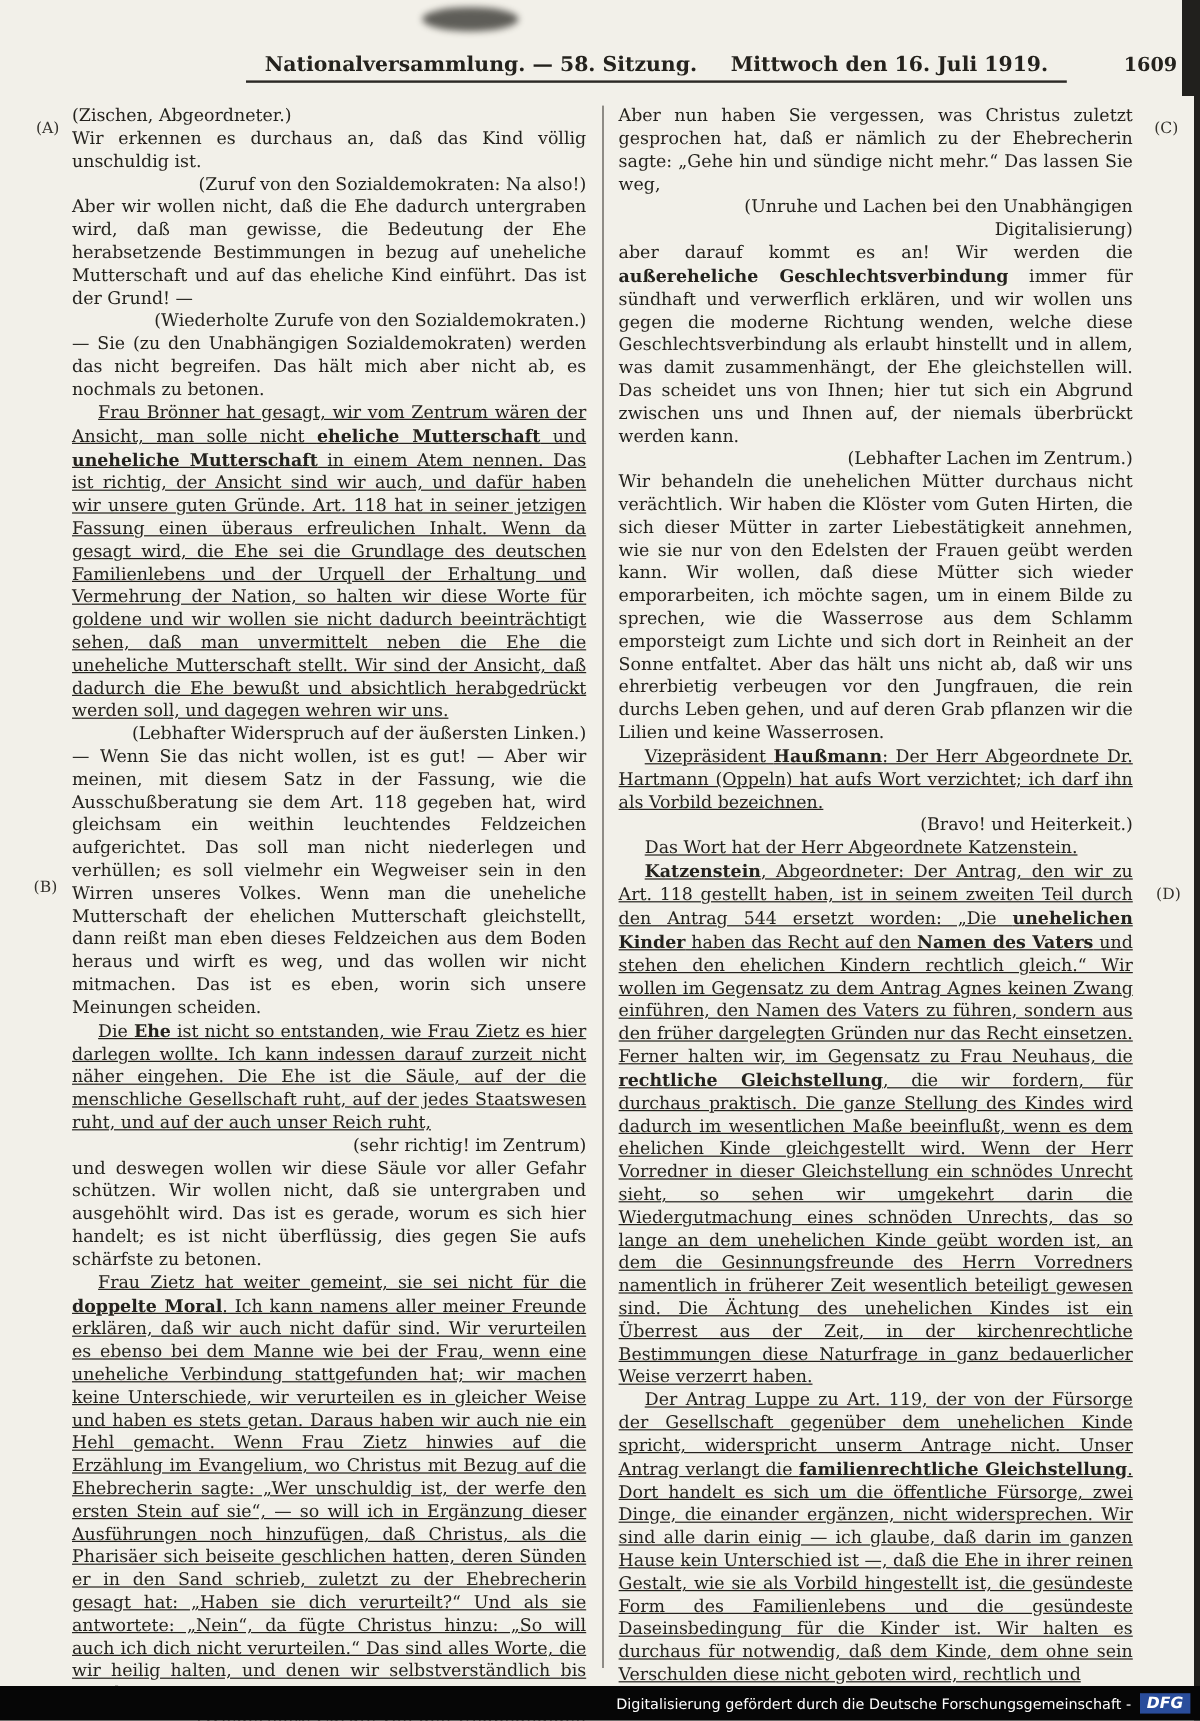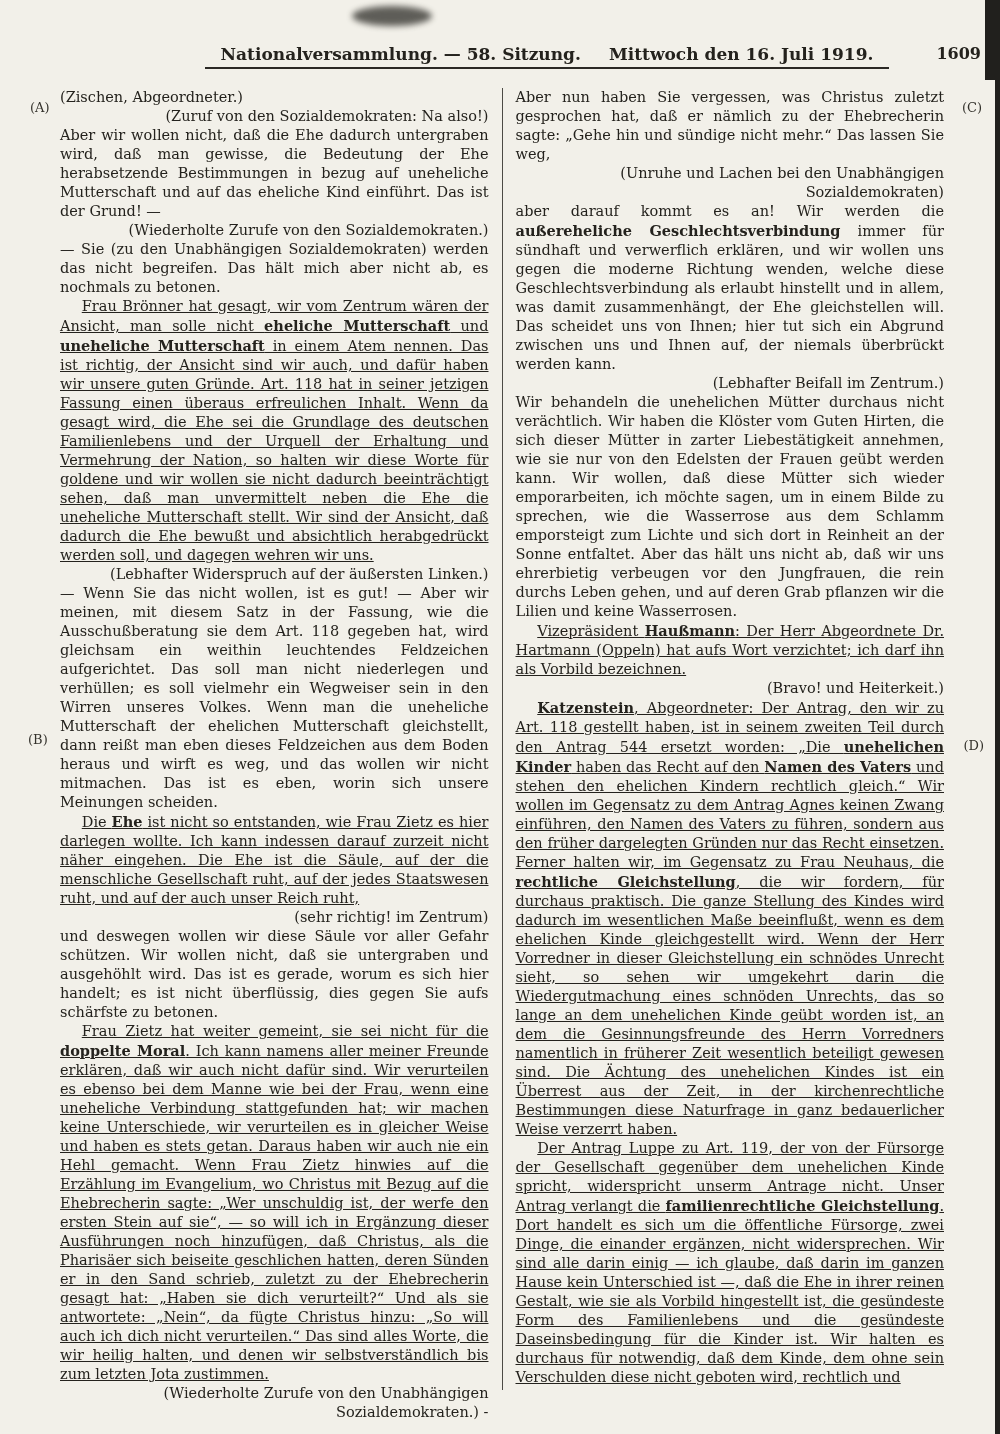--- a/index.html
+++ b/index.html
@@ -119,41 +119,47 @@
   </header>
 
   <div class="margin-letter letter-a">(A)</div>
   <div class="margin-letter letter-b">(B)</div>
   <div class="margin-letter letter-c">(C)</div>
   <div class="margin-letter letter-d">(D)</div>
 
   <div class="columns-wrap">
     <div class="column column-left">
         <p class="para head">(Zischen, Abgeordneter.)</p>
+        <p class="para noindent">Wir erkennen es durchaus an, daß das Kind völlig unschuldig ist.</p>
         <p class="para stage">(Zuruf von den Sozialdemokraten: Na also!)</p>
         <p class="para noindent">Aber wir wollen nicht, daß die Ehe dadurch untergraben wird, daß man gewisse, die Bedeutung der Ehe herabsetzende Bestimmungen in bezug auf uneheliche Mutterschaft und auf das eheliche Kind einführt. Das ist der Grund! —</p>
         <p class="para stage">(Wiederholte Zurufe von den Sozialdemokraten.)</p>
         <p class="para noindent">— Sie (zu den Unabhängigen Sozialdemokraten) werden das nicht begreifen. Das hält mich aber nicht ab, es nochmals zu betonen.</p>
         <p class="para body">Frau Brönner hat gesagt, wir vom Zentrum wären der Ansicht, man solle nicht <b>eheliche Mutterschaft</b> und <b>uneheliche Mutterschaft</b> in einem Atem nennen. Das ist richtig, der Ansicht sind wir auch, und dafür haben wir unsere guten Gründe. Art. 118 hat in seiner jetzigen Fassung einen überaus erfreulichen Inhalt. Wenn da gesagt wird, die Ehe sei die Grundlage des deutschen Familienlebens und der Urquell der Erhaltung und Vermehrung der Nation, so halten wir diese Worte für goldene und wir wollen sie nicht dadurch beeinträchtigt sehen, daß man unvermittelt neben die Ehe die uneheliche Mutterschaft stellt. Wir sind der Ansicht, daß dadurch die Ehe bewußt und absichtlich herabgedrückt werden soll, und dagegen wehren wir uns.</p>
         <p class="para stage">(Lebhafter Widerspruch auf der äußersten Linken.)</p>
         <p class="para noindent">— Wenn Sie das nicht wollen, ist es gut! — Aber wir meinen, mit diesem Satz in der Fassung, wie die Ausschußberatung sie dem Art. 118 gegeben hat, wird gleichsam ein weithin leuchtendes Feldzeichen aufgerichtet. Das soll man nicht niederlegen und verhüllen; es soll vielmehr ein Wegweiser sein in den Wirren unseres Volkes. Wenn man die uneheliche Mutterschaft der ehelichen Mutterschaft gleichstellt, dann reißt man eben dieses Feldzeichen aus dem Boden heraus und wirft es weg, und das wollen wir nicht mitmachen. Das ist es eben, worin sich unsere Meinungen scheiden.</p>
         <p class="para body">Die <b>Ehe</b> ist nicht so entstanden, wie Frau Zietz es hier darlegen wollte. Ich kann indessen darauf zurzeit nicht näher eingehen. Die Ehe ist die Säule, auf der die menschliche Gesellschaft ruht, auf der jedes Staatswesen ruht, und auf der auch unser Reich ruht,</p>
         <p class="para stage">(sehr richtig! im Zentrum)</p>
         <p class="para noindent">und deswegen wollen wir diese Säule vor aller Gefahr schützen. Wir wollen nicht, daß sie untergraben und ausgehöhlt wird. Das ist es gerade, worum es sich hier handelt; es ist nicht überflüssig, dies gegen Sie aufs schärfste zu betonen.</p>
         <p class="para body">Frau Zietz hat weiter gemeint, sie sei nicht für die <b>doppelte Moral</b>. Ich kann namens aller meiner Freunde erklären, daß wir auch nicht dafür sind. Wir verurteilen es ebenso bei dem Manne wie bei der Frau, wenn eine uneheliche Verbindung stattgefunden hat; wir machen keine Unterschiede, wir verurteilen es in gleicher Weise und haben es stets getan. Daraus haben wir auch nie ein Hehl gemacht. Wenn Frau Zietz hinwies auf die Erzählung im Evangelium, wo Christus mit Bezug auf die Ehebrecherin sagte: „Wer unschuldig ist, der werfe den ersten Stein auf sie“, — so will ich in Ergänzung dieser Ausführungen noch hinzufügen, daß Christus, als die Pharisäer sich beiseite geschlichen hatten, deren Sünden er in den Sand schrieb, zuletzt zu der Ehebrecherin gesagt hat: „Haben sie dich verurteilt?“ Und als sie antwortete: „Nein“, da fügte Christus hinzu: „So will auch ich dich nicht verurteilen.“ Das sind alles Worte, die wir heilig halten, und denen wir selbstverständlich bis zum letzten Jota zustimmen.</p>
         <p class="para stage">(Wiederholte Zurufe von den Unabhängigen Sozialdemokraten.) -</p>
       </div>
     <div class="column-divider"></div>
     <div class="column column-right">
         <p class="para noindent">Aber nun haben Sie vergessen, was Christus zuletzt gesprochen hat, daß er nämlich zu der Ehebrecherin sagte: „Gehe hin und sündige nicht mehr.“ Das lassen Sie weg,</p>
-        <p class="para stage">(Unruhe und Lachen bei den Unabhängigen Sozialdemokraten)</p>
+        <p class="para stage">(Unruhe und Lachen bei den Unabhängigen Digitalisierung)</p>
         <p class="para noindent">aber darauf kommt es an! Wir werden die <b>außereheliche Geschlechtsverbindung</b> immer für sündhaft und verwerflich erklären, und wir wollen uns gegen die moderne Richtung wenden, welche diese Geschlechtsverbindung als erlaubt hinstellt und in allem, was damit zusammenhängt, der Ehe gleichstellen will. Das scheidet uns von Ihnen; hier tut sich ein Abgrund zwischen uns und Ihnen auf, der niemals überbrückt werden kann.</p>
-        <p class="para stage">(Lebhafter Beifall im Zentrum.)</p>
+        <p class="para stage">(Lebhafter Lachen im Zentrum.)</p>
         <p class="para noindent">Wir behandeln die unehelichen Mütter durchaus nicht verächtlich. Wir haben die Klöster vom Guten Hirten, die sich dieser Mütter in zarter Liebestätigkeit annehmen, wie sie nur von den Edelsten der Frauen geübt werden kann. Wir wollen, daß diese Mütter sich wieder emporarbeiten, ich möchte sagen, um in einem Bilde zu sprechen, wie die Wasserrose aus dem Schlamm emporsteigt zum Lichte und sich dort in Reinheit an der Sonne entfaltet. Aber das hält uns nicht ab, daß wir uns ehrerbietig verbeugen vor den Jungfrauen, die rein durchs Leben gehen, und auf deren Grab pflanzen wir die Lilien und keine Wasserrosen.</p>
         <p class="para body">Vizepräsident <b>Haußmann</b>: Der Herr Abgeordnete Dr. Hartmann (Oppeln) hat aufs Wort verzichtet; ich darf ihn als Vorbild bezeichnen.</p>
         <p class="para stage">(Bravo! und Heiterkeit.)</p>
+        <p class="para body">Das Wort hat der Herr Abgeordnete Katzenstein.</p>
         <p class="para body"><b>Katzenstein</b>, Abgeordneter: Der Antrag, den wir zu Art. 118 gestellt haben, ist in seinem zweiten Teil durch den Antrag 544 ersetzt worden: „Die <b>unehelichen Kinder</b> haben das Recht auf den <b>Namen des Vaters</b> und stehen den ehelichen Kindern rechtlich gleich.“ Wir wollen im Gegensatz zu dem Antrag Agnes keinen Zwang einführen, den Namen des Vaters zu führen, sondern aus den früher dargelegten Gründen nur das Recht einsetzen. Ferner halten wir, im Gegensatz zu Frau Neuhaus, die <b>rechtliche Gleichstellung</b>, die wir fordern, für durchaus praktisch. Die ganze Stellung des Kindes wird dadurch im wesentlichen Maße beeinflußt, wenn es dem ehelichen Kinde gleichgestellt wird. Wenn der Herr Vorredner in dieser Gleichstellung ein schnödes Unrecht sieht, so sehen wir umgekehrt darin die Wiedergutmachung eines schnöden Unrechts, das so lange an dem unehelichen Kinde geübt worden ist, an dem die Gesinnungsfreunde des Herrn Vorredners namentlich in früherer Zeit wesentlich beteiligt gewesen sind. Die Ächtung des unehelichen Kindes ist ein Überrest aus der Zeit, in der kirchenrechtliche Bestimmungen diese Naturfrage in ganz bedauerlicher Weise verzerrt haben.</p>
         <p class="para body">Der Antrag Luppe zu Art. 119, der von der Fürsorge der Gesellschaft gegenüber dem unehelichen Kinde spricht, widerspricht unserm Antrage nicht. Unser Antrag verlangt die <b>familienrechtliche Gleichstellung</b>. Dort handelt es sich um die öffentliche Fürsorge, zwei Dinge, die einander ergänzen, nicht widersprechen. Wir sind alle darin einig — ich glaube, daß darin im ganzen Hause kein Unterschied ist —, daß die Ehe in ihrer reinen Gestalt, wie sie als Vorbild hingestellt ist, die gesündeste Form des Familienlebens und die gesündeste Daseinsbedingung für die Kinder ist. Wir halten es durchaus für notwendig, daß dem Kinde, dem ohne sein Verschulden diese  nicht geboten wird, rechtlich und</p>
       </div>
   </div>
 
+  <footer class="digitization-bar">
+    <span>Digitalisierung gefördert durch die Deutsche Forschungsgemeinschaft -</span>
+    <span class="dfg-logo">DFG</span>
+  </footer>
 
 </div>
 
 </body></html>

